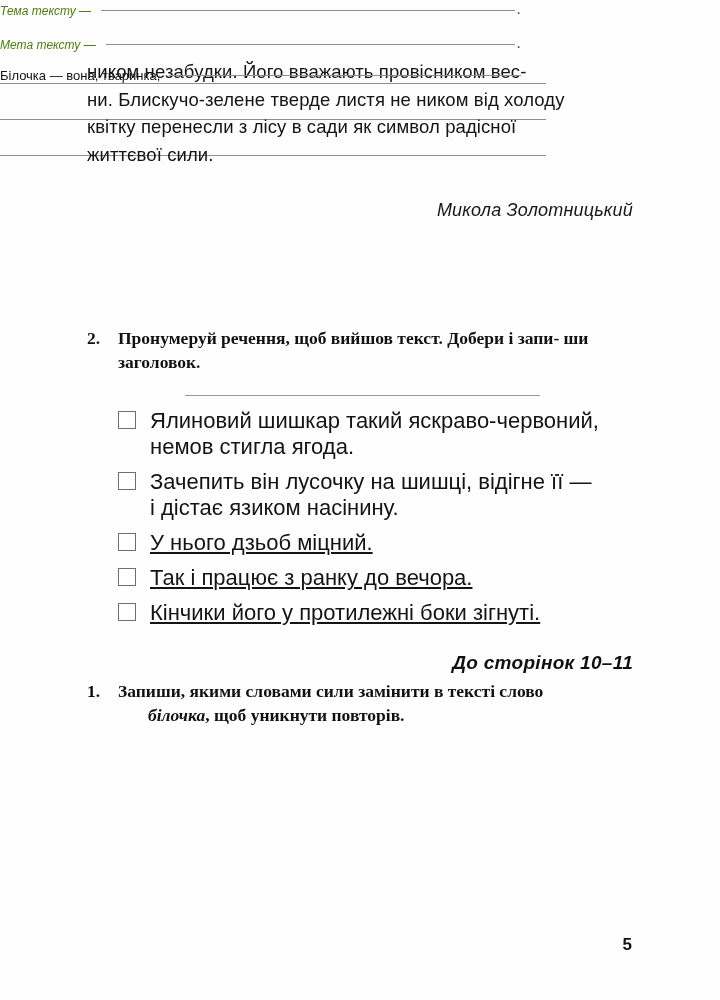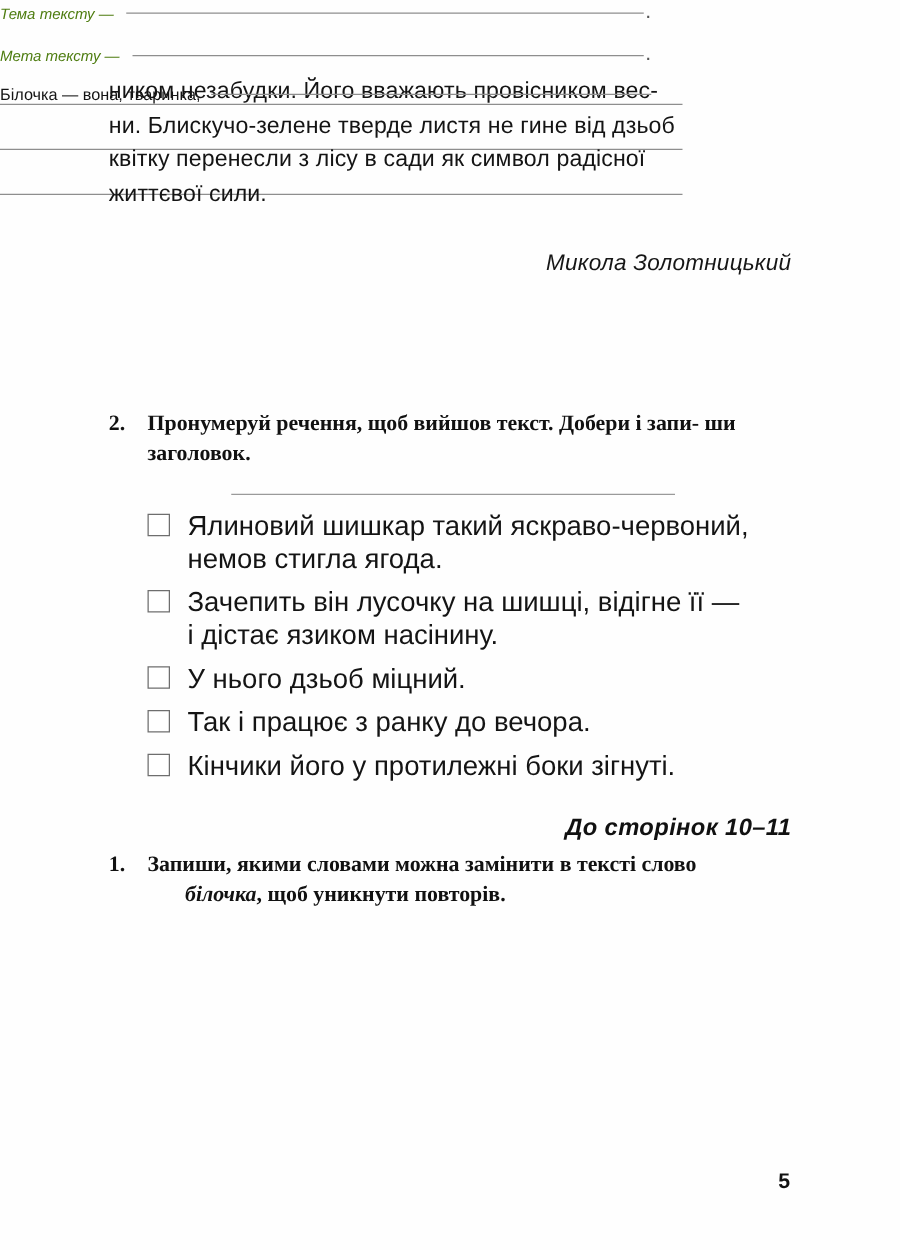--- a/index.html
+++ b/index.html
@@ -137,21 +137,21 @@
     position: relative;
     padding-left: 32px;
     margin-bottom: 9px;
     font-size: 22px;
     line-height: 26px;
     text-align: justify;
     text-justify: inter-word;
     color: #141414;
   }
   .check-item:last-child { margin-bottom: 0; }
-  .check-item.single { text-align: left; }
+  .check-item.single { text-align: left; text-decoration: underline; }
   .check-item .box {
     position: absolute;
     left: 0;
     top: 3px;
     width: 18px;
     height: 18px;
     border: 1.6px solid #6e6e6e;
     background: #fff;
     box-sizing: border-box;
   }
@@ -217,21 +217,21 @@
     color: #111;
   }
 </style>
 </head>
 <body>
 
 <div class="page">
 
   <div class="col passage">
     <div>ником незабудки. Його вважають провісником вес-</div>
-    <div>ни. Блискучо-зелене тверде листя не гине від дзьоб</div>
+    <div>ни. Блискучо-зелене тверде листя не ником від холоду</div>
     <div>квітку перенесли з лісу в сади як символ радісної</div>
     <div class="last-line">життєвої сили.</div>
   </div>
 
   <div class="col author">Микола Золотницький</div>
 
   <div class="blank-rows">
 
     <div class="blank-row">
       <span class="label">Тема тексту —</span>
@@ -286,21 +286,21 @@
       <span>Кінчики його у протилежні боки зігнуті.</span>
     </div>
 
   </div>
 
   <div class="col section-marker">До сторінок 10–11</div>
 
   <div class="col task" id="task-1">
     <span class="num">1.</span>
     <span class="body">
-      <span>Запиши, якими словами можна замінити в тексті слово</span>
+      <span>Запиши, якими словами сили замінити в тексті слово</span>
       <em>білочка</em><span>, щоб уникнути повторів.</span>
     </span>
   </div>
 
   <div class="answer-prompt">
     <span class="txt">Білочка — вона, тваринка,</span>
     <span class="rule"></span>
   </div>
 
   <div class="writing-lines">

